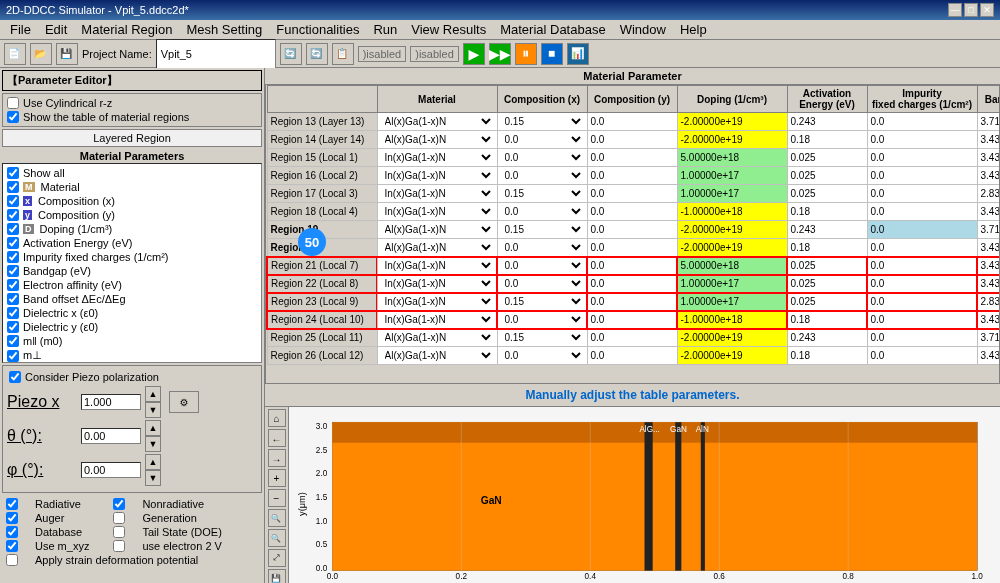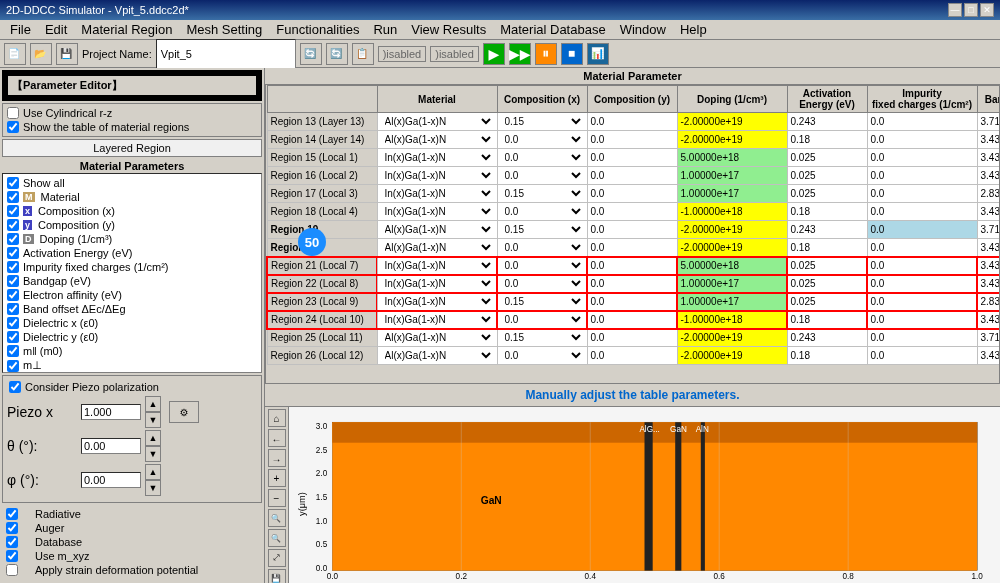--- a/index.html
+++ b/index.html
@@ -10,47 +10,47 @@
     .title-bar-buttons { display: flex; gap: 2px; }
     .title-btn { width: 14px; height: 14px; border: 1px solid #888; font-size: 9px; display: flex; align-items: center; justify-content: center; cursor: pointer; background: #d4d0c8; }
     
     
     .menu-bar { background: #d4d0c8; padding: 2px 4px; display: flex; gap: 2px; height: 20px; align-items: center; border-bottom: 1px solid #808080; }
     .menu-item { padding: 2px 6px; cursor: pointer; font-size: 13px; }
     
     
     .toolbar { background: #d4d0c8; padding: 2px 4px; display: flex; align-items: center; gap: 4px; height: 28px; border-bottom: 1px solid #808080; }
     .toolbar-btn { width: 22px; height: 22px; border: 1px solid #808080; background: #d4d0c8; display: flex; align-items: center; justify-content: center; cursor: pointer; font-size: 10px; }
-    .project-name-field { border: 1px inset #808080; background: white; padding: 8px 4px; font-size: 11px; width: 140px; }
+    .project-name-field { border: 1px inset #808080; background: white; padding: 8px 4px; font-size: 11px; width: 120px; }
     .disabled-btn { border: 1px solid #808080; background: #d4d0c8; padding: 1px 4px; font-size: 11px; color: #666; }
     .play-btn { width: 22px; height: 22px; border: 1px solid #808080; display: flex; align-items: center; justify-content: center; cursor: pointer; font-size: 14px; }
     .play-green { background: #00aa00; color: white; }
     .play-orange { background: #ff8800; color: white; }
     .play-blue { background: #0066cc; color: white; }
     .bar-icon { background: #1a6699; color: white; width: 22px; height: 22px; display: flex; align-items: center; justify-content: center; border: 1px solid #808080; }
     
     
     .main-content { display: flex; height: calc(583px - 60px); }
     
     
     .left-panel { width: 265px; min-width: 265px; border-right: 1px solid #808080; background: #d4d0c8; overflow-y: auto; padding: 2px; }
-    .panel-header { background: #d4d0c8; border: 6px solid #000000; padding: 2px 4px; font-size: 11px; font-weight: bold; margin-bottom: 2px; }
+    .panel-header { background: #d4d0c8; border: 1px solid #000000; padding: 2px 4px; font-size: 11px; font-weight: bold; margin-bottom: 2px; }
     .panel-section { border: 1px solid #808080; background: #d4d0c8; margin-bottom: 2px; padding: 2px; }
     .checkbox-row { display: flex; align-items: center; gap: 4px; padding: 1px 2px; }
     .checkbox-row input[type=checkbox] { width: 12px; height: 12px; }
     .param-list { border: 1px inset #808080; background: white; height: 200px; overflow-y: auto; padding: 2px; }
     .param-item { display: flex; align-items: center; gap: 4px; padding: 1px 2px; }
     .param-item input[type=checkbox] { width: 12px; height: 12px; }
     .section-title { text-align: center; font-weight: bold; font-size: 11px; padding: 1px; background: #d4d0c8; }
     .layered-region { background: #f0f0f0; border: 1px solid #808080; padding: 2px 4px; margin: 2px 0; font-size: 11px; text-align: center; }
     
     
     .piezo-section { border: 1px solid #808080; padding: 4px; margin: 2px 0; }
     .piezo-row { display: flex; align-items: center; gap: 4px; margin: 2px 0; }
-    .piezo-label { width: 70px; font-size: 14px; }
+    .piezo-label { width: 70px; font-size: 16px; text-decoration: underline; }
     .piezo-input { width: 60px; border: 1px inset #808080; padding: 1px 2px; font-size: 11px; background: white; }
     .piezo-spin-btn { width: 16px; height: 16px; border: 1px solid #808080; background: #d4d0c8; font-size: 9px; display: flex; align-items: center; justify-content: center; cursor: pointer; }
     .substrate-row { display: flex; align-items: center; gap: 4px; margin: 2px 0; }
     .substrate-select { border: 1px solid #808080; padding: 1px; font-size: 11px; background: white; width: 60px; }
     
     
     .bottom-checks { padding: 2px; }
     .bottom-check-row { display: flex; align-items: center; gap: 17px; padding: 1px 2px; }
     .bottom-check-row input { width: 12px; height: 12px; }
     
@@ -262,20 +262,38 @@
           </div>
           <div class="bottom-check-row">
             <input type="checkbox" checked="" style="">
             <span>Database</span>
           </div>
           <div class="bottom-check-row">
             <input type="checkbox" checked="" style="">
             <span>Use m_xyz</span>
           </div>
         </div>
+        <div>
+          <div class="bottom-check-row">
+            <input type="checkbox" checked="" style="">
+            <span>Nonradiative</span>
+          </div>
+          <div class="bottom-check-row">
+            <input type="checkbox" style="">
+            <span>Generation</span>
+          </div>
+          <div class="bottom-check-row">
+            <input type="checkbox" style="">
+            <span>Tail State (DOE)</span>
+          </div>
+          <div class="bottom-check-row">
+            <input type="checkbox" style="">
+            <span>use electron 2 V</span>
+          </div>
+        </div>
       </div>
       <div class="bottom-check-row">
         <input type="checkbox" style="">
         <span>Apply strain deformation potential</span>
       </div>
     </div>
 
   </div>
 
   <div class="right-panel">

